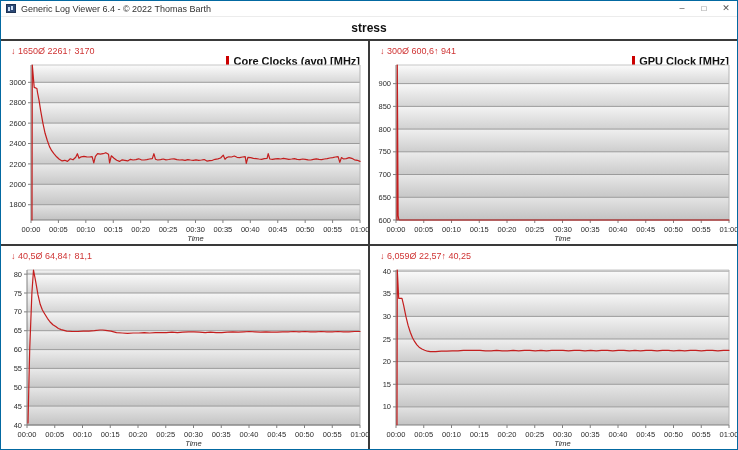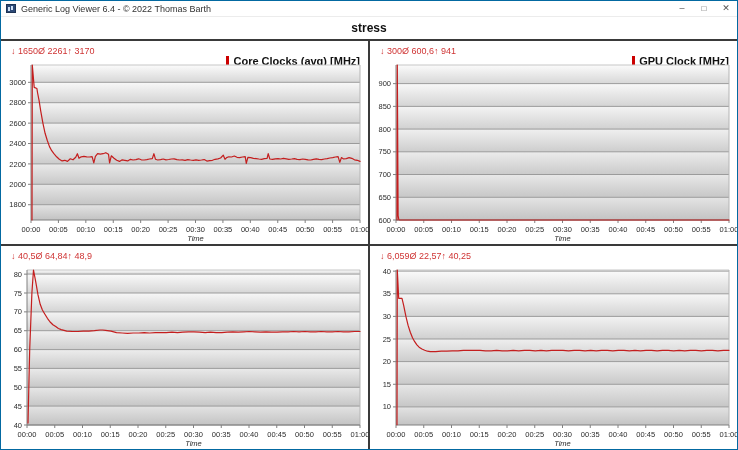--- a/index.html
+++ b/index.html
@@ -254,21 +254,21 @@
           <text x="359" y="170.5" text-anchor="middle" font-size="7.5" fill="#2b2b2b" font-family="&quot;Liberation Sans&quot;, sans-serif">01:00</text>
           <text x="192.5" y="180" text-anchor="middle" font-size="7.5" font-style="italic" fill="#2b2b2b" font-family="&quot;Liberation Sans&quot;, sans-serif">Time</text>
           <polyline points="27.0,159.0 27.3,4.0 28.1,154.5 28.9,159.0 82.3,159.0 137.7,159.0 193.0,159.0 248.3,159.0 303.7,159.0 359.0,159.0" fill="none" stroke="#c41e1e" stroke-width="1.2" stroke-linejoin="round" stroke-linecap="round"></polyline>
         </svg>
     </section>
 
     <section class="quad">
       <div class="statsrow">
         <span>↓ 40,5</span>
         <span>Ø 64,84</span>
-        <span>↑ 48,9</span>
+        <span>↑ 81,1</span>
       </div>
       <svg class="plot" viewBox="0 0 367 183">
           <defs>
             <linearGradient id="band2_0" x1="0" y1="0" x2="0" y2="1">
               <stop offset="0" stop-color="rgb(251,251,251)"></stop>
               <stop offset="1" stop-color="rgb(215,215,215)"></stop>
             </linearGradient>
             <linearGradient id="band2_1" x1="0" y1="0" x2="0" y2="1">
               <stop offset="0" stop-color="rgb(250,250,250)"></stop>
               <stop offset="1" stop-color="rgb(214,214,214)"></stop>

